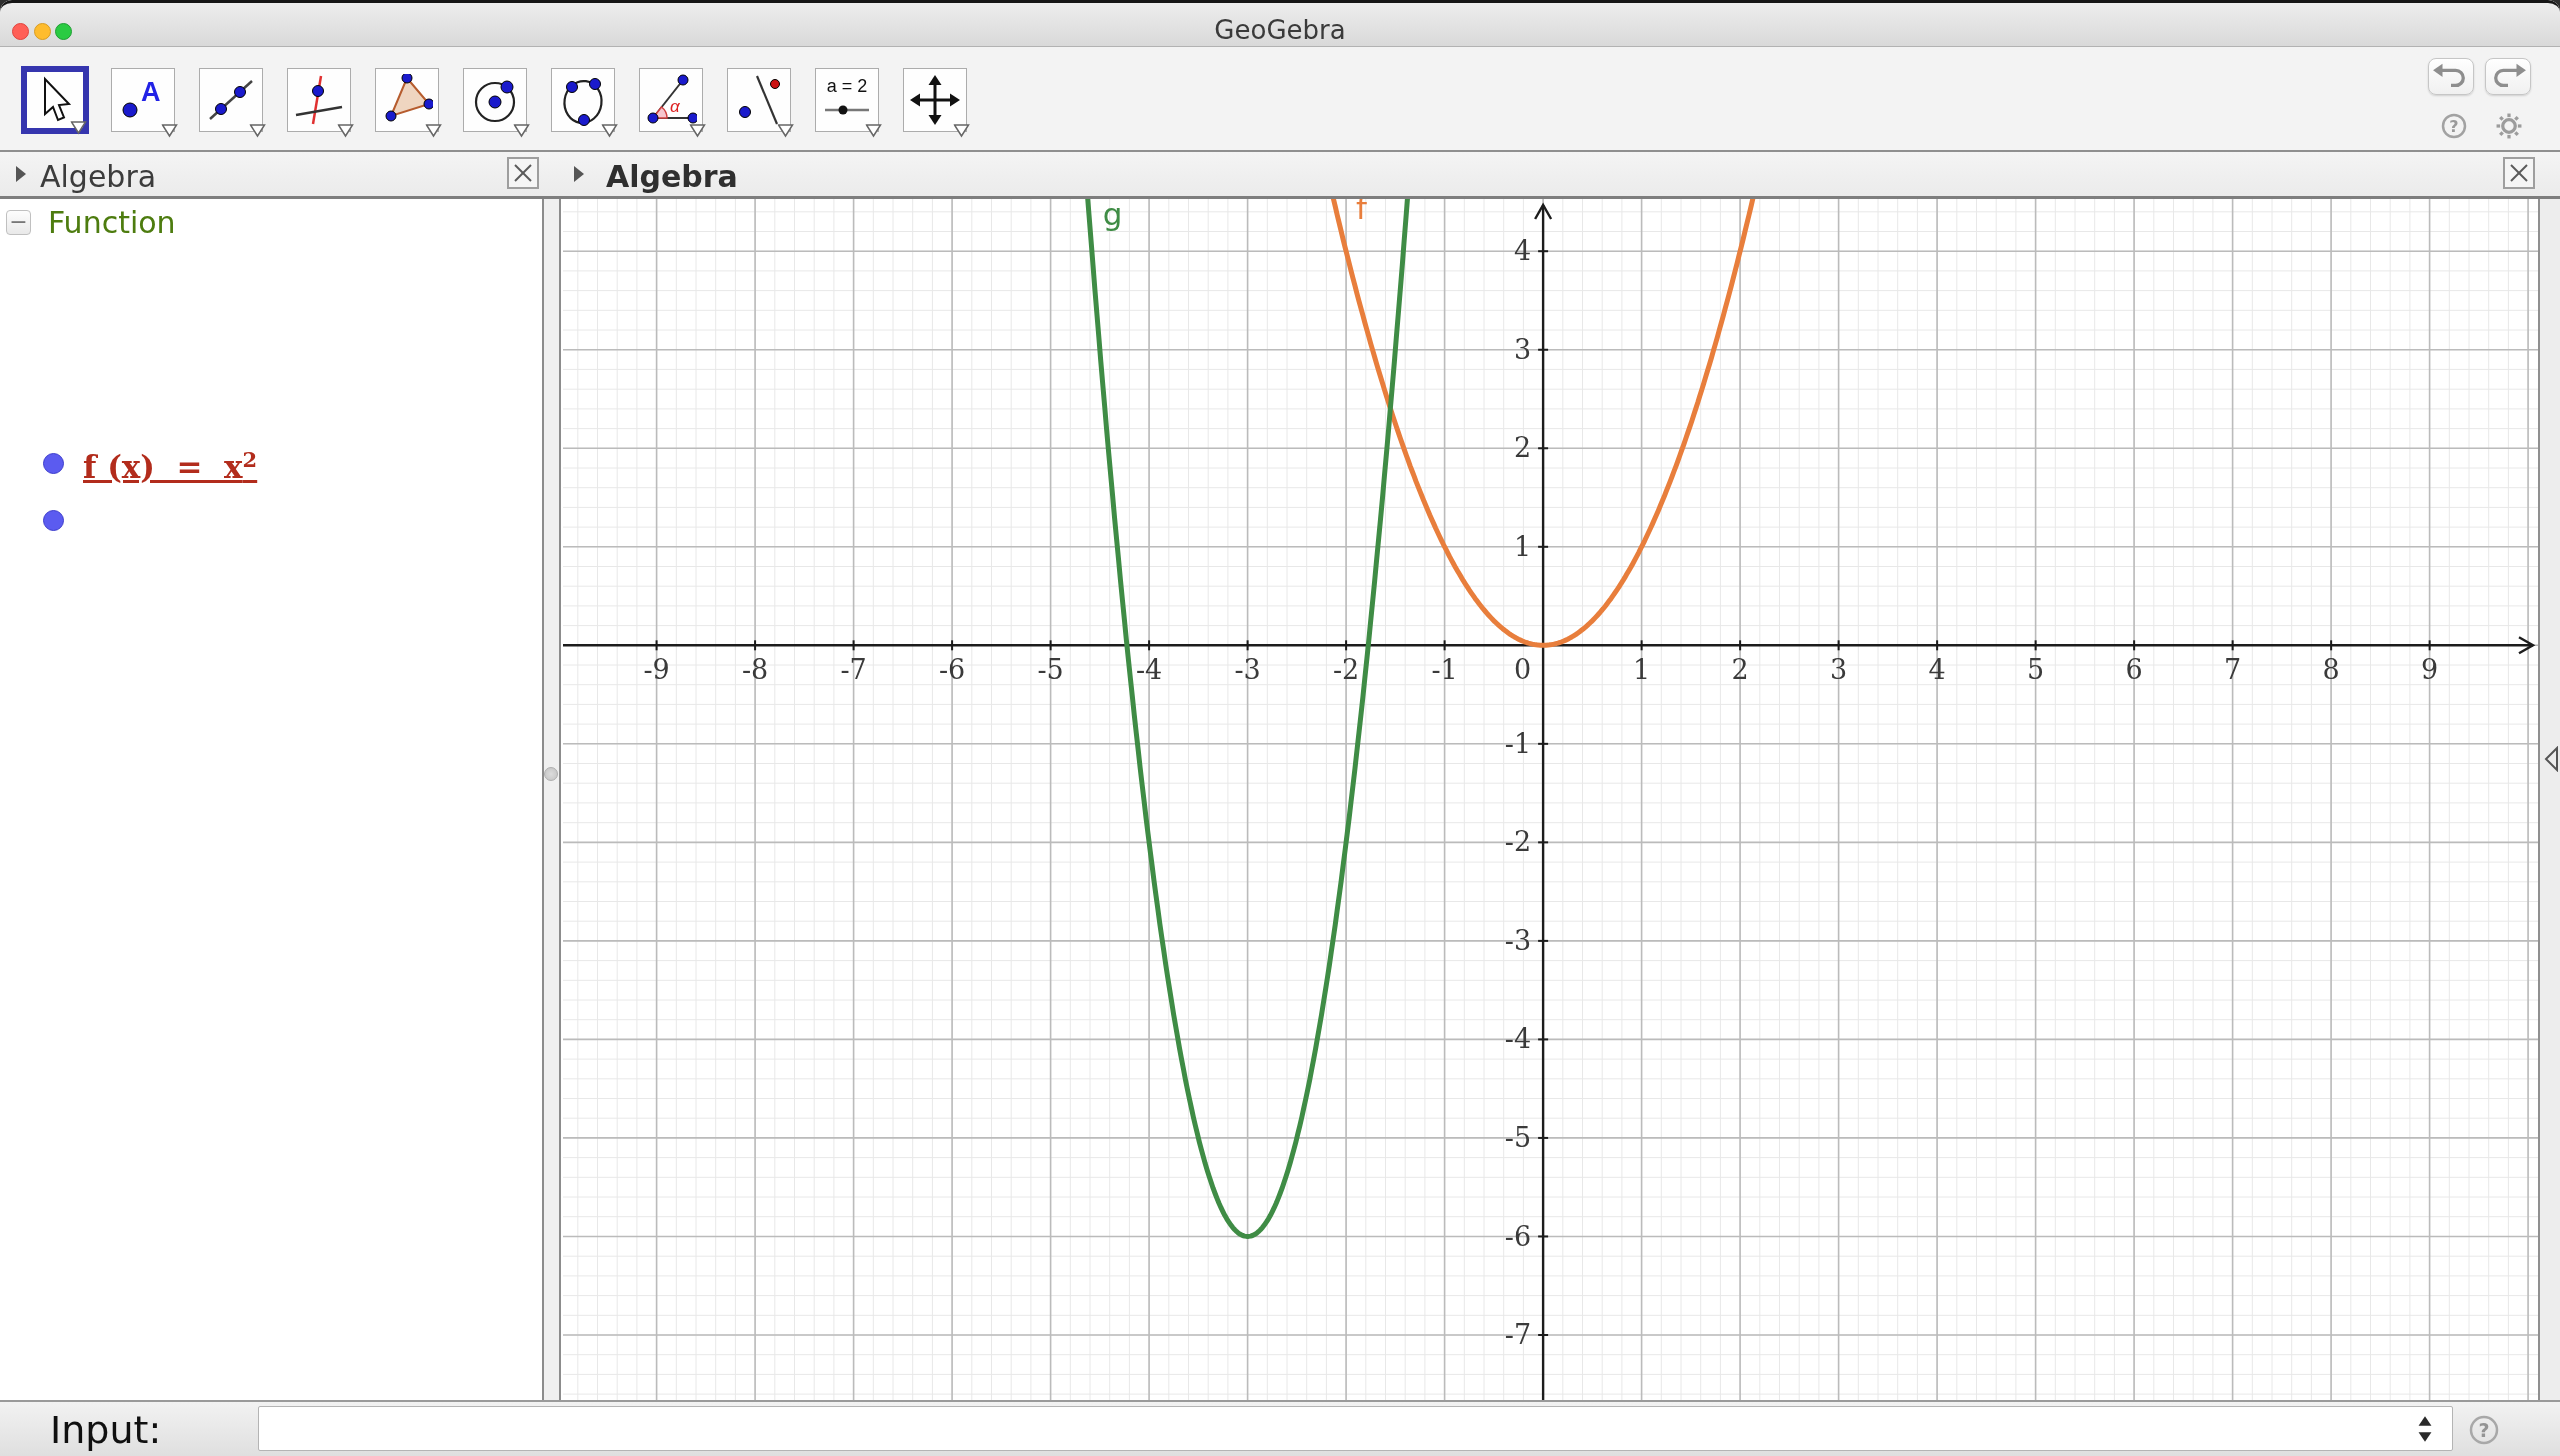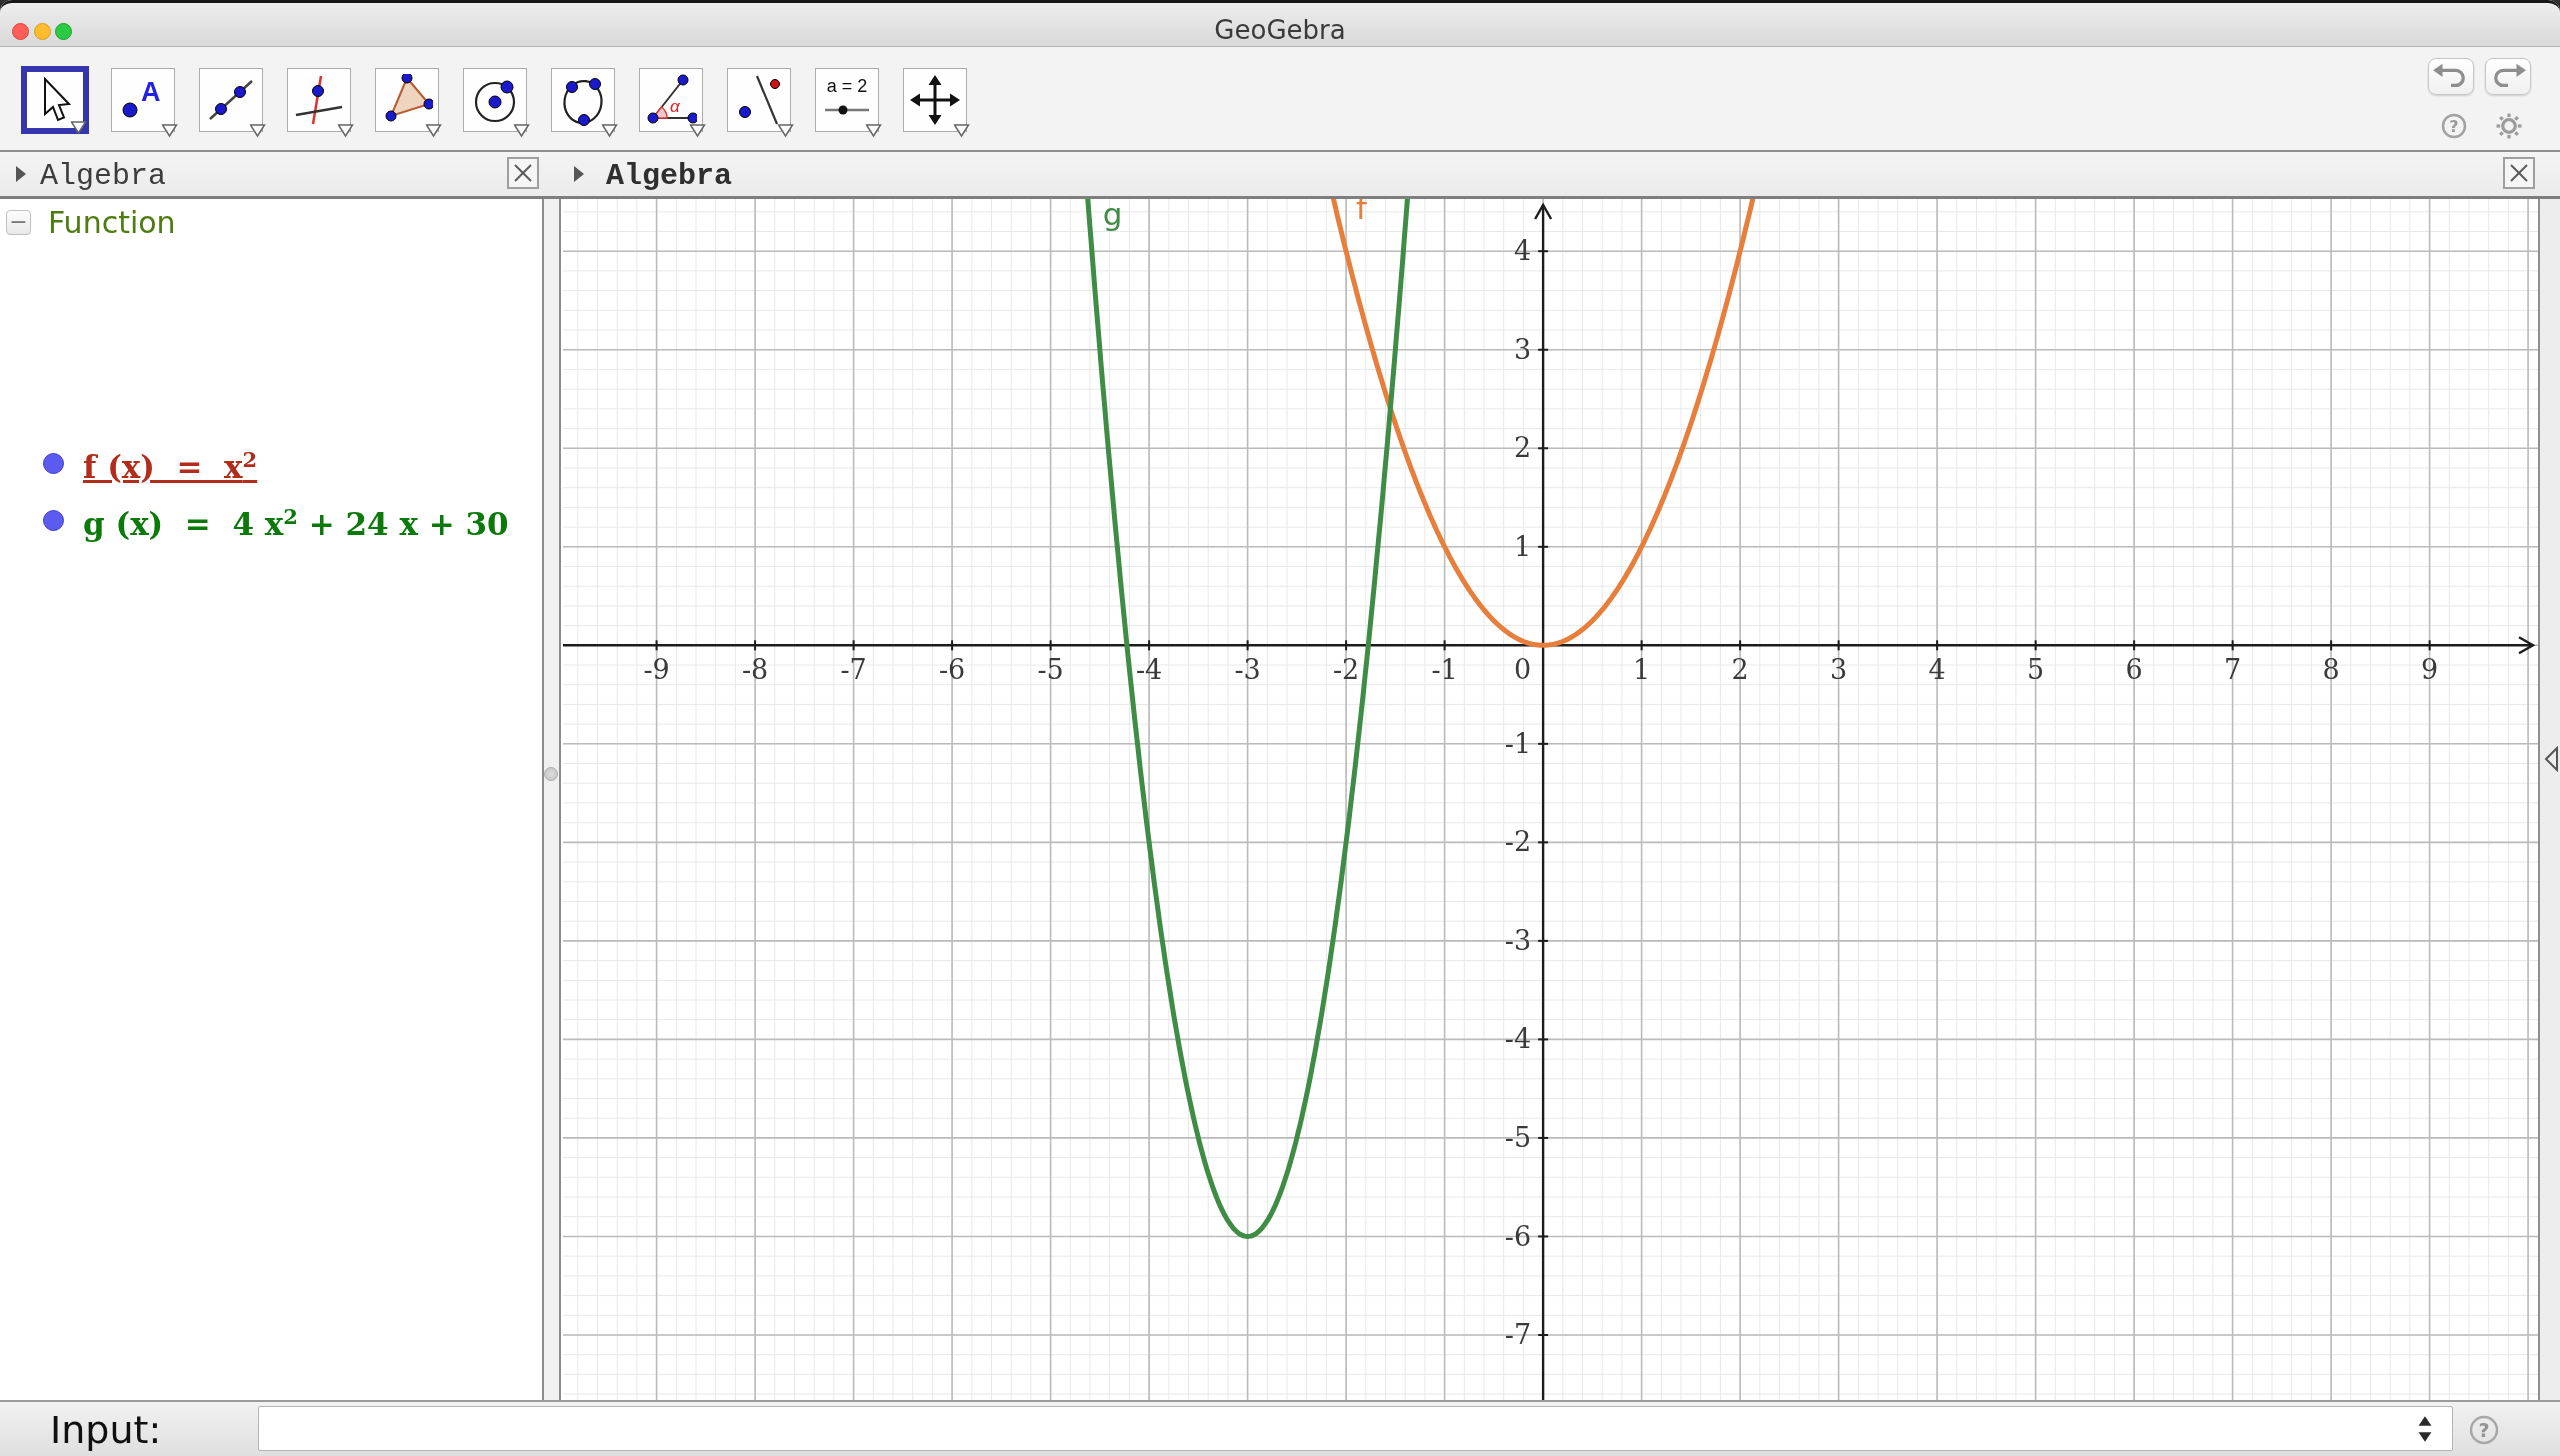--- a/index.html
+++ b/index.html
@@ -23,21 +23,21 @@
     border:1.5px solid #acacac;padding:0;cursor:pointer;}
   .tool.selected{border:6px solid #3535ae;width:68px;height:68px;top:19px;margin-left:-2px;}
   .tool svg{position:absolute;left:50%;top:50%;transform:translate(-50%,-50%);}
   .dd{position:absolute;right:-4px;bottom:-7px;width:17px;height:14px;}
   .histbtn{position:absolute;top:11px;width:46px;height:37px;background:linear-gradient(#ffffff,#f0f0f0);
     border:1px solid #c6c6c6;border-radius:8px;box-shadow:0 1px 2px rgba(0,0,0,.15);padding:0;cursor:pointer;}
   .miniicon{position:absolute;top:66px;width:26px;height:26px;cursor:pointer;}
   
   .header-band{position:absolute;left:0;top:152px;width:2560px;height:47px;
     background:linear-gradient(#f4f4f4,#ebebeb);border-bottom:3px solid #7e7e7e;}
-  .panel-title{position:absolute;top:7px;font-size:30px;color:#3c3c3c;font-family:Liberation Mono, monospace;}
+  .panel-title{position:absolute;top:7px;font-size:30px;color:#3c3c3c;}
   .panel-title.bold{font-weight:bold;color:#2f2f2f;}
   .disc{position:absolute;top:13px;width:14px;height:18px;}
   .xbtn{position:absolute;top:5px;width:32px;height:32px;background:#f5f5f5;
     border:2px solid #9e9e9e;padding:0;cursor:pointer;}
   .xbtn svg{display:block;margin:2px auto;}
   
   .algebra-body{position:absolute;left:0;top:199px;width:542px;height:1201px;background:#ffffff;}
   .collapse-box{position:absolute;left:6px;top:11px;width:25px;height:25px;
     background:linear-gradient(#fdfdfd,#e9e9e9);border:1px solid #c0c0c0;border-radius:4px;
     color:#777;font-size:22px;line-height:21px;text-align:center;cursor:pointer;}
@@ -292,21 +292,20 @@
   </div>
 
   <div class="algebra-body">
     <span class="collapse-box">−</span>
     <div class="section-label">Function</div>
 
     <span class="obj-bullet" style="top:254px"></span>
     <div class="formula" style="top: 248px; color: rgb(178, 44, 28); text-decoration: underline;"><span>f (x)  =  x</span><sup>2</sup><span></span></div>
 
     <span class="obj-bullet" style="top:311px"></span>
-    <div class="formula" style="top: 305px; color: rgb(11, 122, 10);"><span>g (x)  =  4 x</span><sup>2</sup><span> + 24 x + 30</span></div>
   </div>
 
   <div class="divider">
     <div class="knob"></div>
   </div>
 
   <div class="graphics-body">
     <svg id="graph-svg" width="1975" height="1201">
         <g>
           <line x1="14.8" y1="0" x2="14.8" y2="1201" stroke="#e8e8e8" stroke-width="1"></line>

